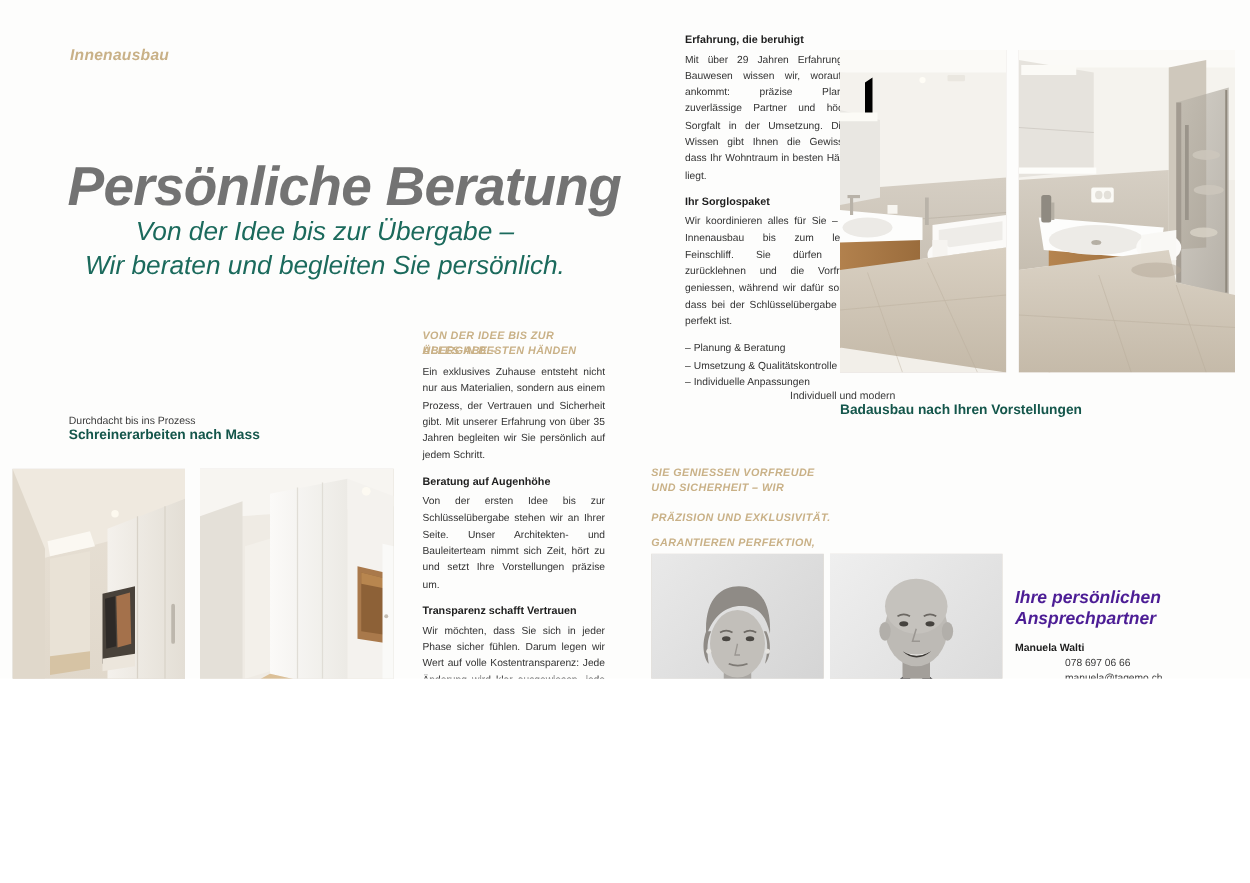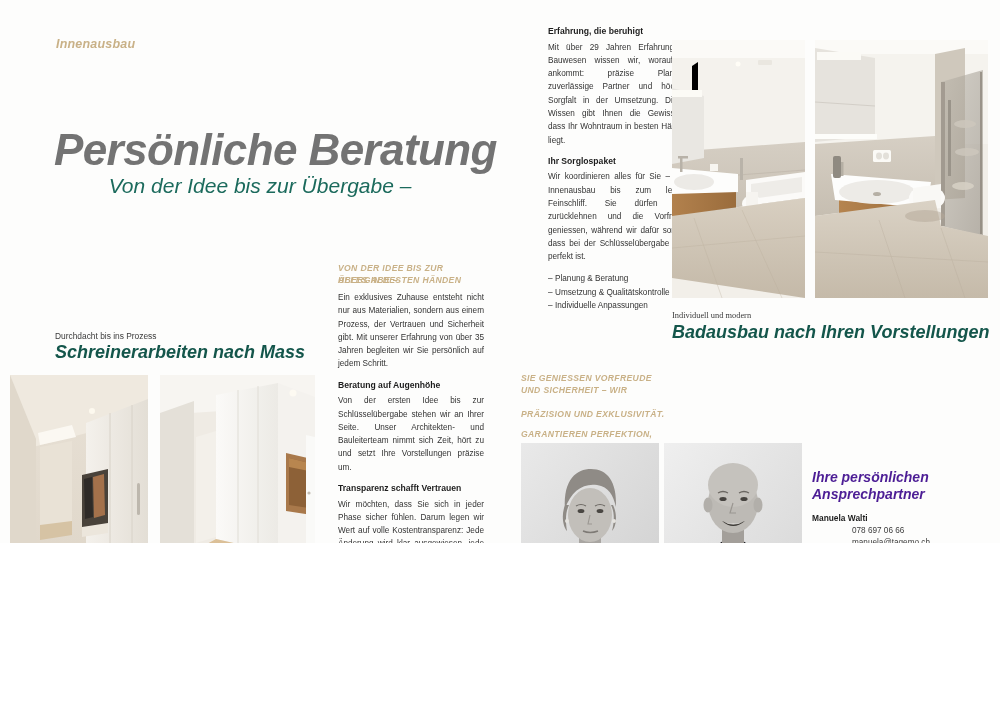--- a/index.html
+++ b/index.html
@@ -59,23 +59,22 @@
 
   .sec-label {
     position: absolute;
     font-size: 8.4px;
     line-height: 1.3;
     color: #3a3a3a;
     font-weight: 400;
   }
   .sec-title {
     position: absolute;
-    font-style: italic;
-    font-weight: 700;
-    font-size: 18px;
+    font-weight: 700;
+    font-size: 11px;
     line-height: 1.2;
     color: #14564b;
     white-space: nowrap;
   }
 
   .body-col {
     position: absolute;
     font-size: 8.2px;
     line-height: 1.62;
     color: #333333;
@@ -152,20 +151,21 @@
 </head>
 <body>
 
 <div class="page">
 
   <div class="kicker" style="left:56px; top:37px;">Innenausbau</div>
 
   <div class="headline" style="left:54px; top:128px;">Persönliche Beratung</div>
 
   <div class="subhead" style="left:54px; top:172px; width:412px;">Von der Idee bis zur Übergabe –</div>
+  <div class="subhead" style="left:54px; top:199px; width:412px;">Wir beraten und begleiten Sie persönlich.</div>
 
   <div class="eyebrow-tan" style="left:338px; top:262px; width:146px;">VON DER IDEE BIS ZUR ÜBERGABE –</div>
   <div class="eyebrow-tan" style="left:338px; top:274px; width:146px;">ALLES IN BESTEN HÄNDEN</div>
 
   <div class="body-col" style="left:338px; top:291px; width:146px;">
     <p>Ein exklusives Zuhause entsteht nicht nur aus Materialien, sondern aus einem Prozess, der Vertrauen und Sicherheit gibt. Mit unserer Erfahrung von über 35 Jahren begleiten wir Sie persönlich auf jedem Schritt.</p>
     <h4>Beratung auf Augenhöhe</h4>
     <p>Von der ersten Idee bis zur Schlüsselübergabe stehen wir an Ihrer Seite. Unser Architekten- und Bauleiterteam nimmt sich Zeit, hört zu und setzt Ihre Vorstellungen präzise um.</p>
     <h4>Transparenz schafft Vertrauen</h4>
     <p>Wir möchten, dass Sie sich in jeder Phase sicher fühlen. Darum legen wir Wert auf volle Kostentransparenz: Jede Änderung wird klar ausgewiesen, jede Entscheidung gemeinsam mit Ihnen getroffen.</p>
@@ -398,21 +398,21 @@
       <polygon points="0,258 173,258 173,196 126,186 120,160 0,176" fill="url(#brFloor)"></polygon>
       <g stroke="#b5a998" stroke-width="0.6" opacity="0.55">
         <line x1="0" y1="212" x2="173" y2="222"></line>
         <line x1="64" y1="180" x2="90" y2="258"></line>
         <line x1="126" y1="188" x2="150" y2="258"></line>
       </g>
       <ellipse cx="110" cy="176" rx="20" ry="6" fill="#b3a898" opacity="0.5"></ellipse>
     </svg>
   </div>
 
-  <div class="sec-label" style="left:672px; top:311px;font-family:Liberation Serif, serif;">Individuell und modern</div>
+  <div class="sec-label" style="left:632px; top:311px;">Individuell und modern</div>
   <div class="sec-title" style="left:672px; top:322px;">Badausbau nach Ihren Vorstellungen</div>
 
   <div class="eyebrow-tan" style="left:521px; top:372px; width:150px;">SIE GENIESSEN VORFREUDE</div>
   <div class="eyebrow-tan" style="left:521px; top:384px; width:150px;">UND SICHERHEIT – WIR</div>
   <div class="eyebrow-tan" style="left:521px; top:396px; width:150px;margin-top:32px;">GARANTIEREN PERFEKTION,</div>
   <div class="eyebrow-tan" style="left:521px; top:408px; width:150px;">PRÄZISION UND EXKLUSIVITÄT.</div>
 
   <div class="photo" style="left:521px; top:443px; width:138px; height:174px;">
     <svg viewBox="0 0 138 174" preserveAspectRatio="none">
       <defs>

